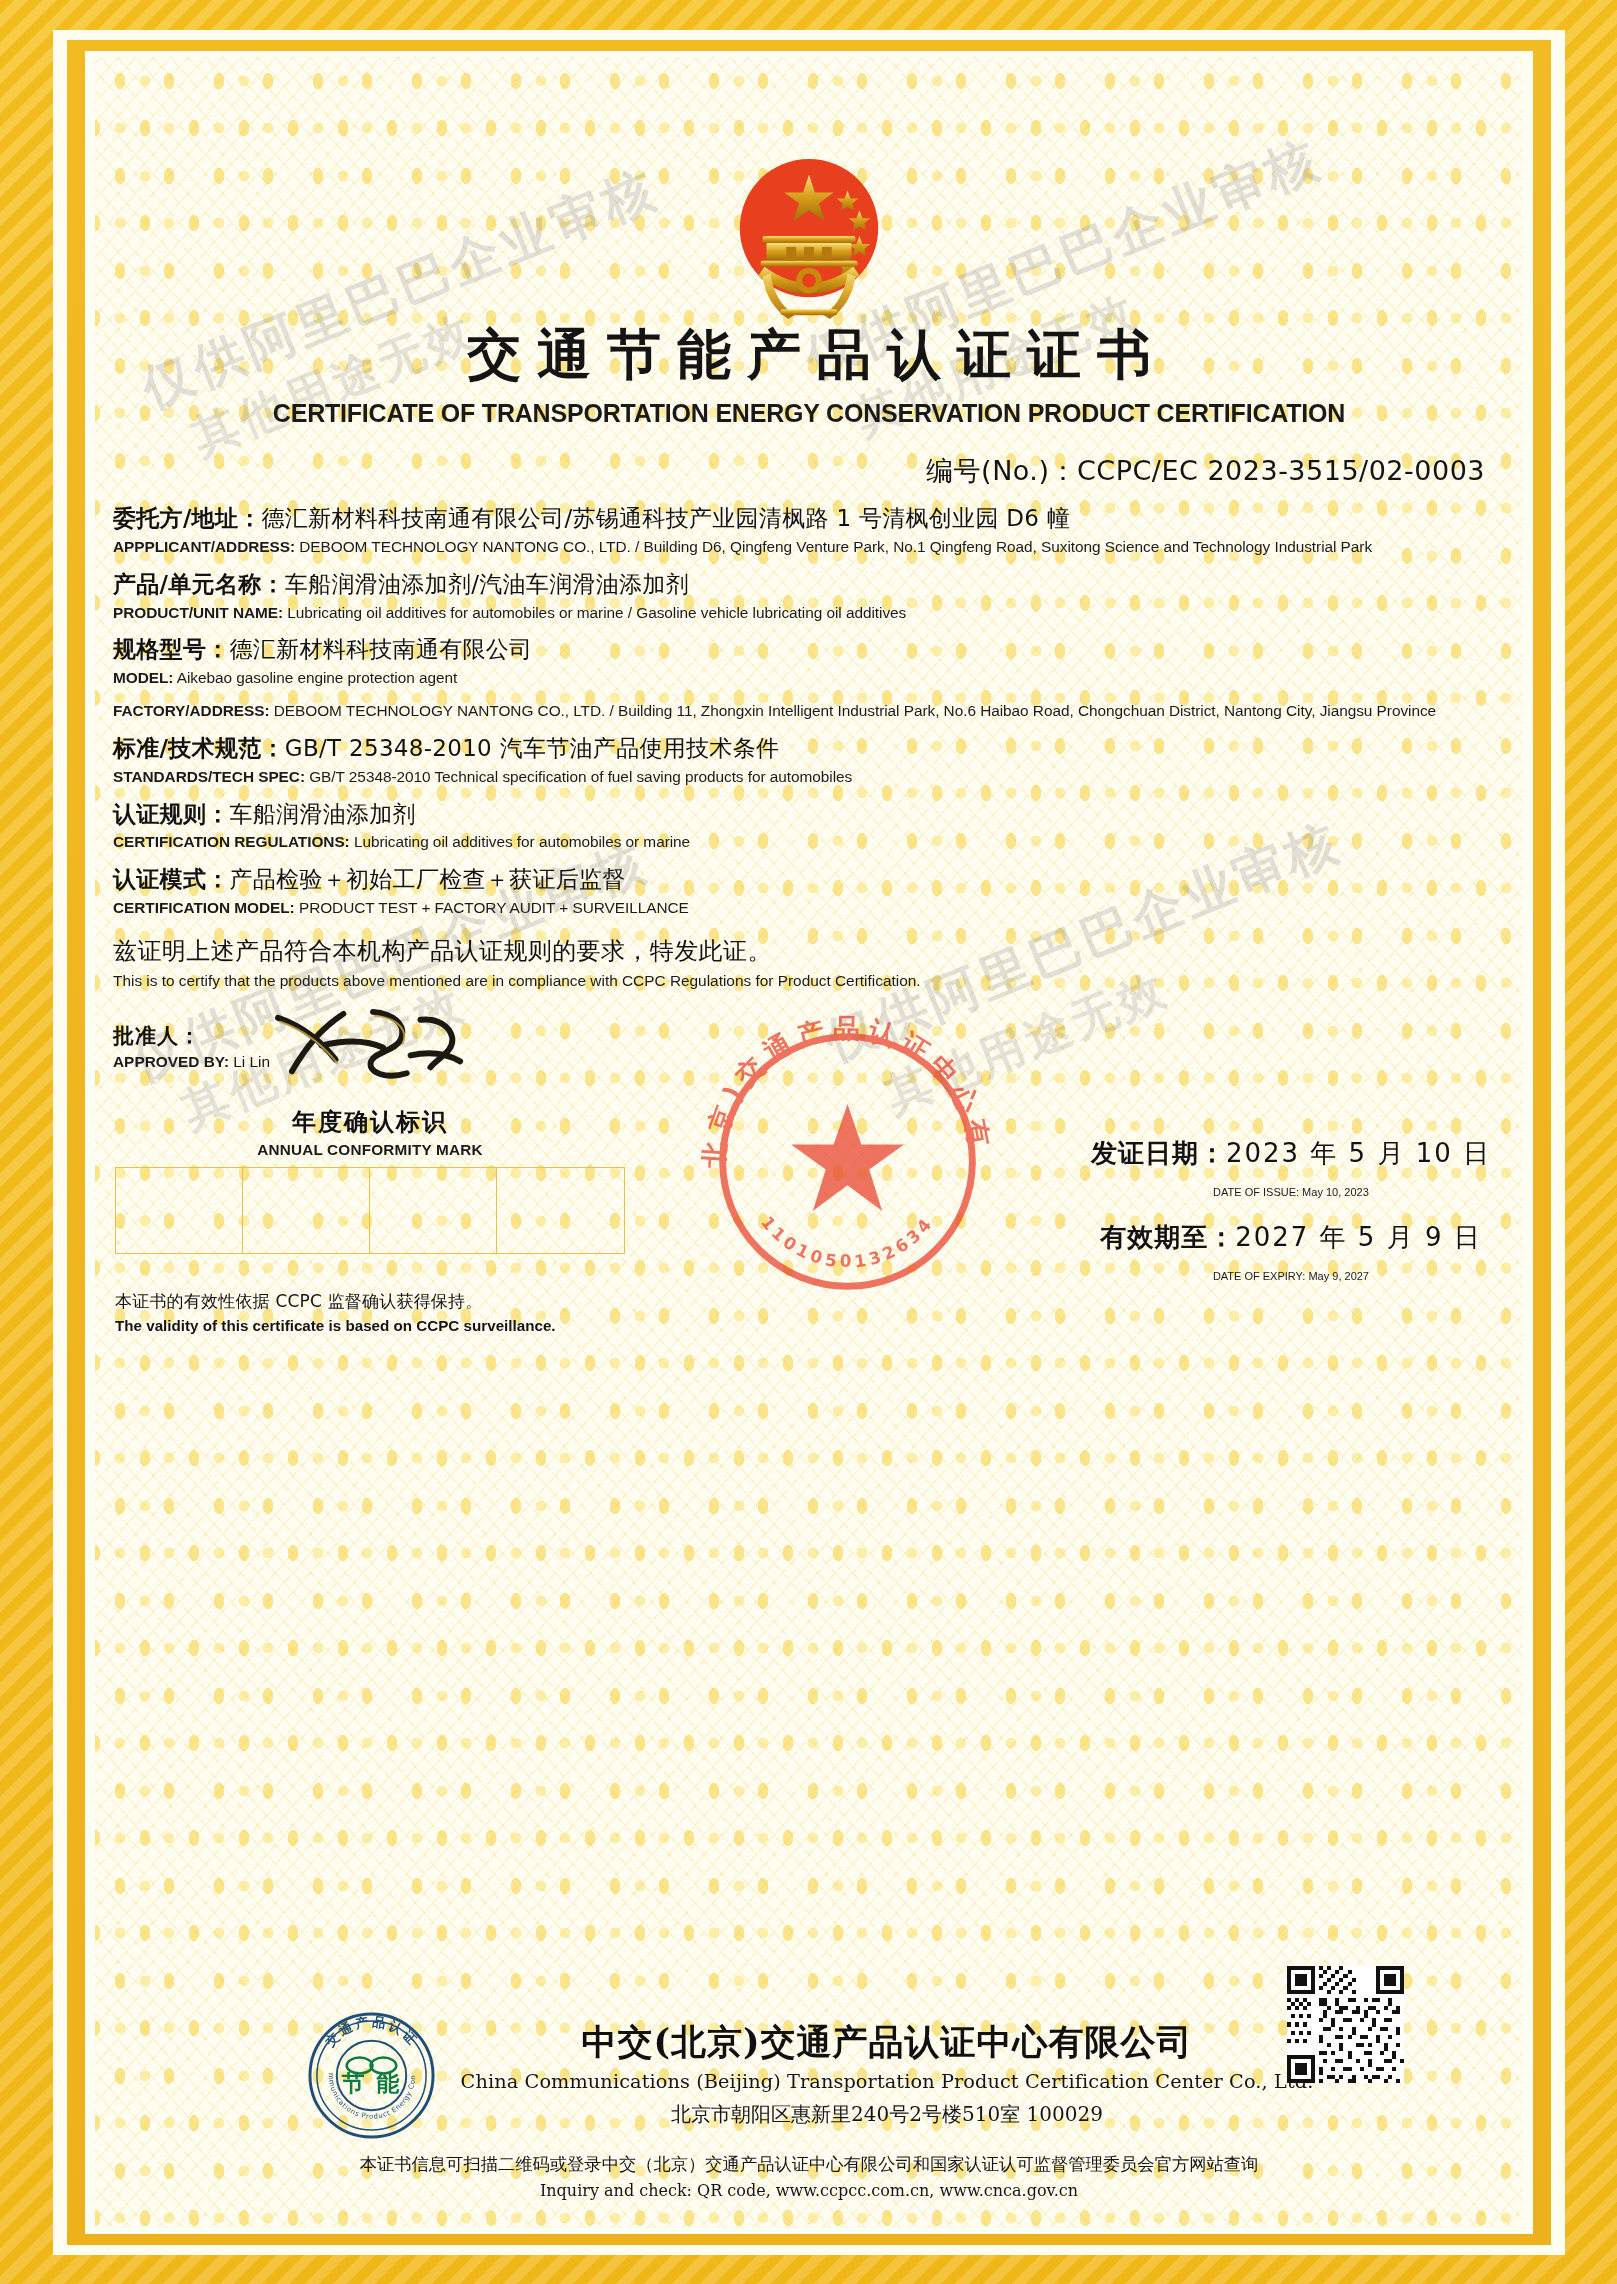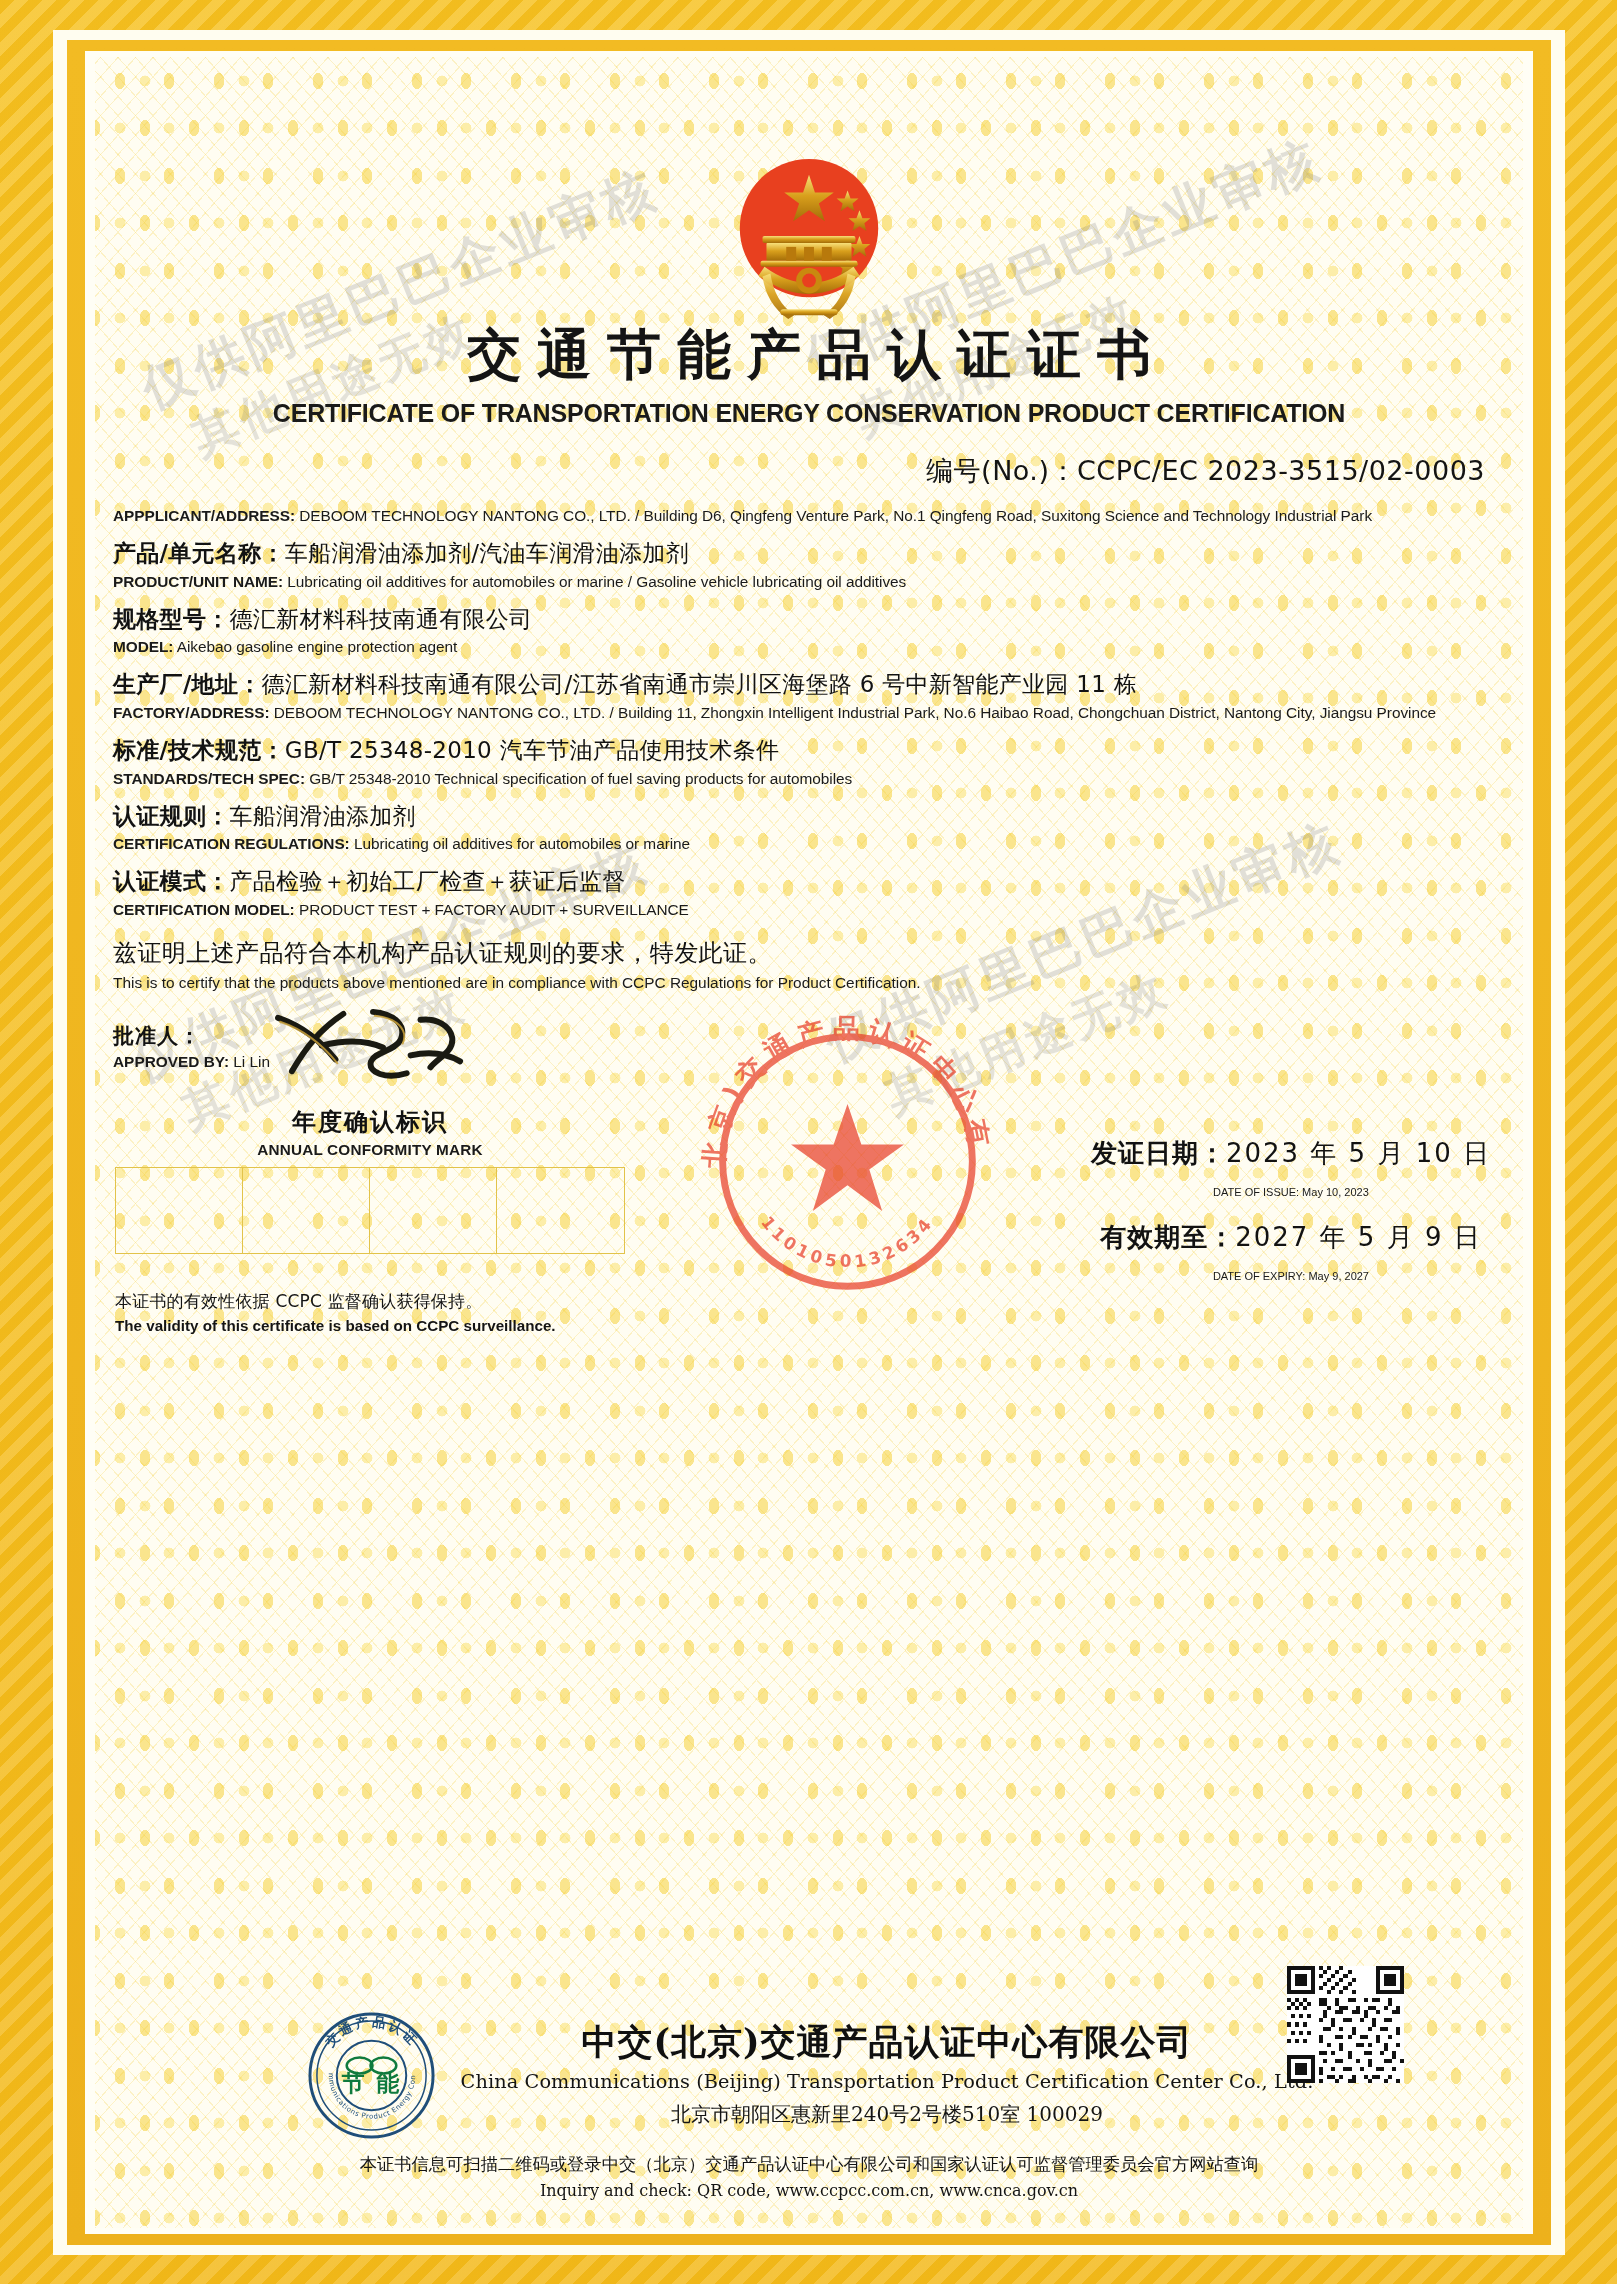--- a/index.html
+++ b/index.html
@@ -247,35 +247,35 @@
       </svg>
     </div>
 
     <div class="title-cn">交通节能产品认证证书</div>
     <div class="title-en">CERTIFICATE OF TRANSPORTATION ENERGY CONSERVATION PRODUCT CERTIFICATION</div>
     <div class="certno">编号(No.)：CCPC/EC 2023-3515/02-0003</div>
 
     <div class="rows">
 
       <div class="row">
+        <div class="cn"><b>委托方/地址：</b><span>德汇新材料科技南通有限公司/苏锡通科技产业园清枫路 1 号清枫创业园 D6 幢</span></div>
         <div class="en"><b>APPPLICANT/ADDRESS:</b><span> DEBOOM TECHNOLOGY NANTONG CO., LTD. / Building D6, Qingfeng Venture Park, No.1 Qingfeng Road, Suxitong Science and Technology Industrial Park</span></div>
       </div>
 
       <div class="row">
         <div class="cn"><b>产品/单元名称：</b><span>车船润滑油添加剂/汽油车润滑油添加剂</span></div>
         <div class="en"><b>PRODUCT/UNIT NAME:</b><span> Lubricating oil additives for automobiles or marine / Gasoline vehicle lubricating oil additives</span></div>
       </div>
 
       <div class="row">
         <div class="cn"><b>规格型号：</b><span>德汇新材料科技南通有限公司</span></div>
         <div class="en"><b>MODEL:</b><span> Aikebao gasoline engine protection agent</span></div>
       </div>
 
       <div class="row">
-        <div class="cn"><b>生产厂/地址：</b><span>德汇新材料科技南通有限公司/江苏省南通市崇川区海堡路 6 号中新智能产业园 11 栋</span></div>
         <div class="en"><b>FACTORY/ADDRESS:</b><span> DEBOOM TECHNOLOGY NANTONG CO., LTD. / Building 11, Zhongxin Intelligent Industrial Park, No.6 Haibao Road, Chongchuan District, Nantong City, Jiangsu Province</span></div>
       </div>
 
       <div class="row">
         <div class="cn"><b>标准/技术规范：</b><span>GB/T 25348-2010 汽车节油产品使用技术条件</span></div>
         <div class="en"><b>STANDARDS/TECH SPEC:</b><span> GB/T 25348-2010 Technical specification of fuel saving products for automobiles</span></div>
       </div>
 
       <div class="row">
         <div class="cn"><b>认证规则：</b><span>车船润滑油添加剂</span></div>

